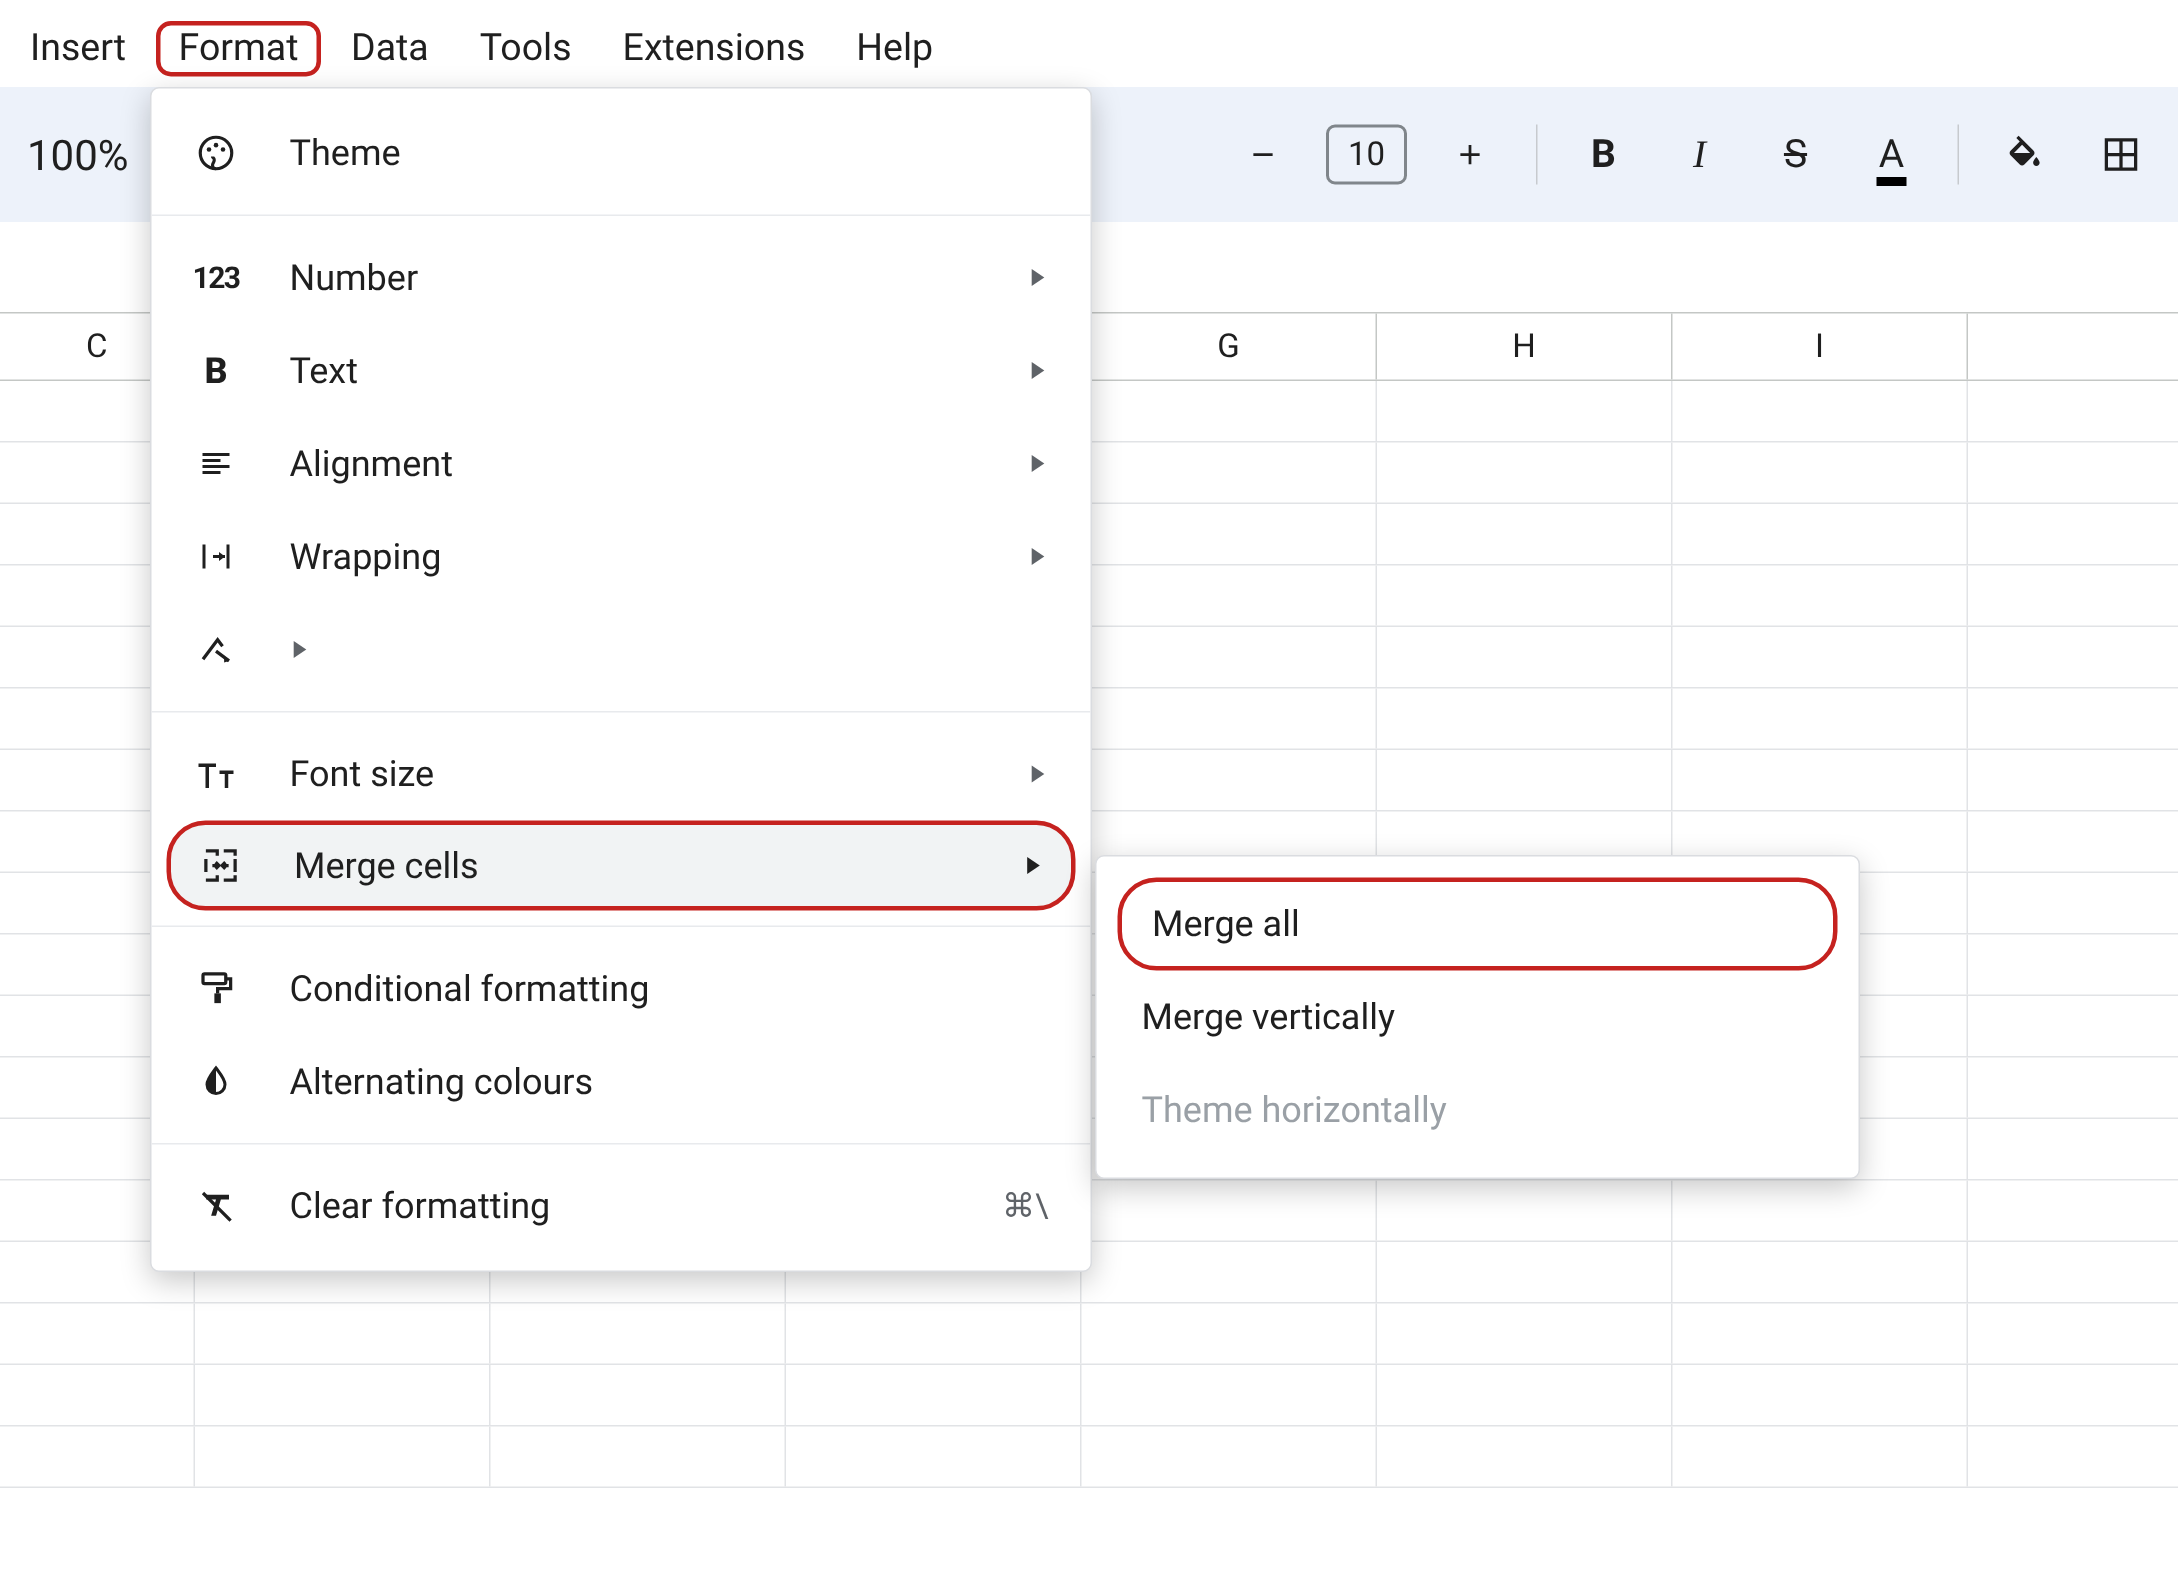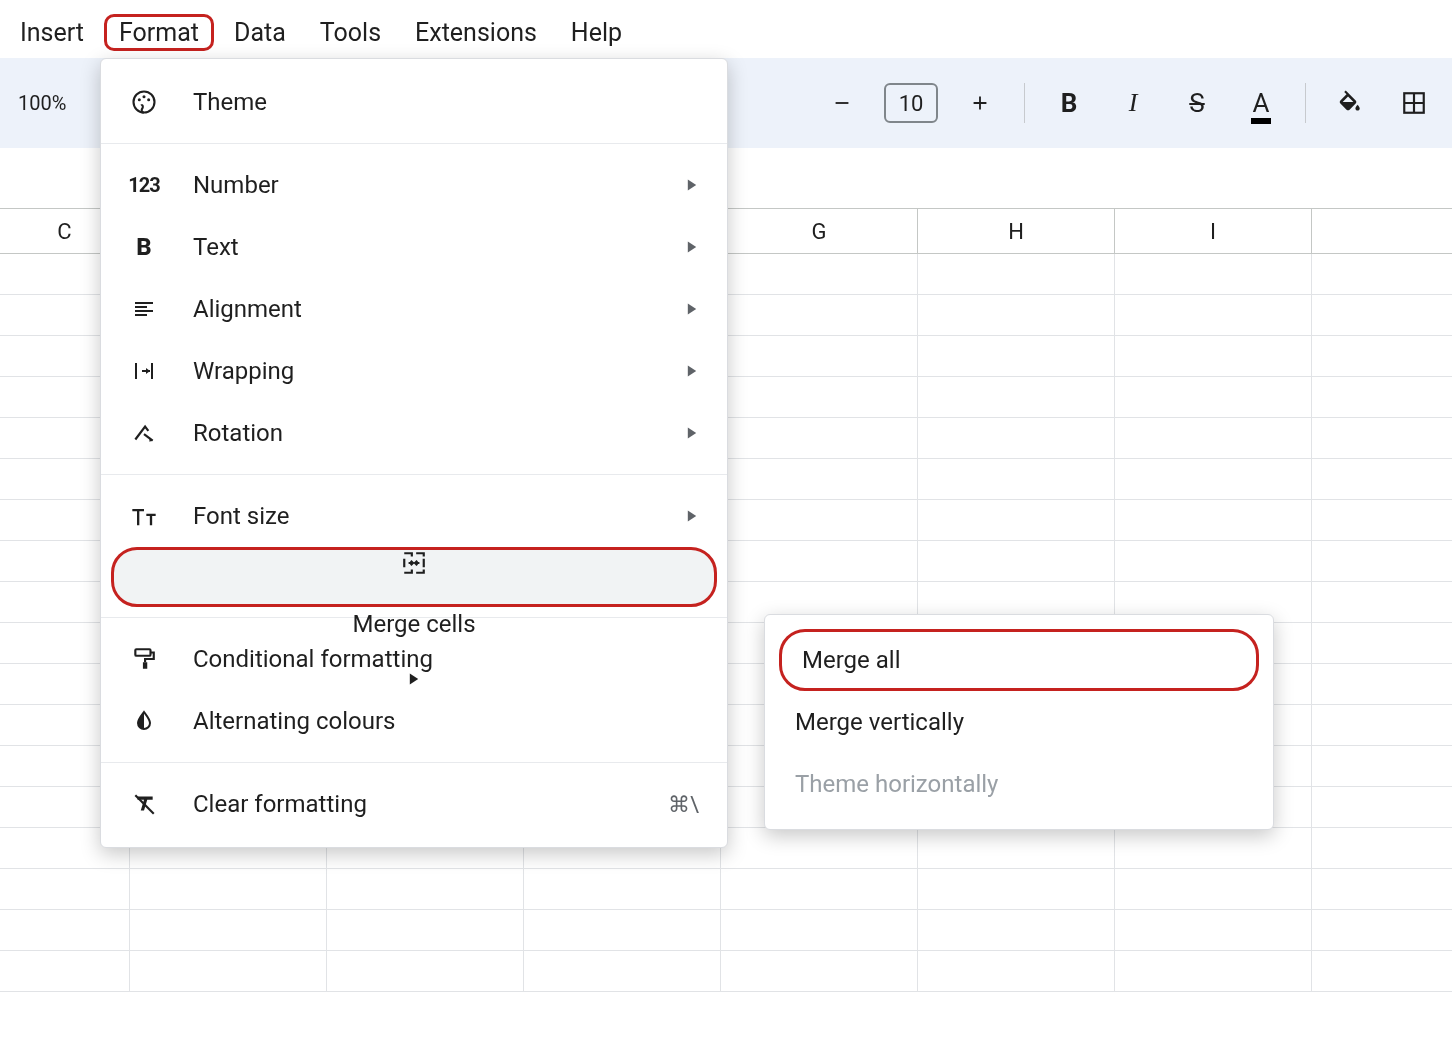--- a/index.html
+++ b/index.html
@@ -18,21 +18,21 @@
   body{margin:0;background:#fff;color:var(--text);font-size:22px;user-select:none;}
   .wrap{position:relative;width:1452px;height:1015px;overflow:hidden;}
 
   
   .menubar{position:absolute;top:8px;left:0;height:48px;display:flex;align-items:center;gap:6px;padding:0 6px;}
   .menubar .mitem{padding:6px 14px;border-radius:6px;color:#1f1f1f;font-size:25px;line-height:1;}
   .menubar .mitem.active{border:3px solid var(--highlight);border-radius:10px;padding:3px 12px;}
 
   
   .toolbar{position:absolute;top:58px;left:0;right:0;height:90px;background:var(--panel);display:flex;align-items:center;padding:0 18px;gap:24px;color:#1f1f1f;}
-  .tb-zoom{font-size:20px;}
+  .tb-zoom{font-size:28px;}
   .tb-spacer{flex:1;}
   .tb-sep{width:1px;height:40px;background:#c7cace;}
   .tb-btn{width:40px;height:40px;display:flex;align-items:center;justify-content:center;border-radius:6px;}
   .tb-btn svg{display:block;}
   .fs-box{display:flex;align-items:center;gap:22px;}
   .fs-val{width:54px;height:40px;border:2px solid #80868b;border-radius:6px;display:flex;align-items:center;justify-content:center;font-size:22px;}
   .bold-letter{font-weight:700;font-size:26px;}
   .italic-letter{font-style:italic;font-family:Georgia,serif;font-size:26px;}
   .strike-letter{text-decoration:line-through;font-size:26px;}
   .textcolor{position:relative;font-size:26px;}
@@ -44,31 +44,31 @@
   .colhdr .ch{flex:0 0 197px;border-right:1px solid var(--colhdr-brd);display:flex;align-items:center;justify-content:center;font-size:22px;color:#1f1f1f;}
   .colhdr .ch.first{flex:0 0 130px;border-left:none;}
   .cells{position:absolute;top:106px;left:0;right:0;bottom:0;}
   .row{height:41px;border-bottom:1px solid var(--grid);display:flex;}
   .row .cell{flex:0 0 197px;border-right:1px solid var(--grid);}
   .row .cell.first{flex:0 0 130px;}
 
   
   .menu{position:absolute;top:58px;left:100px;width:628px;background:#fff;border:1px solid var(--menu-border);border-radius:6px;box-shadow:0 6px 20px rgba(0,0,0,.22);padding:12px 0;}
   .menu .row-item{display:flex;align-items:center;height:62px;padding:0 28px;gap:34px;font-size:24px;color:#1f1f1f;position:relative;}
-  .menu .row-item.hov{background:var(--hover);flex-direction:column;}
+  .menu .row-item.hov{background:var(--hover);}
   .menu .row-item.box{border:3px solid var(--highlight);border-radius:26px;margin:0 10px;padding:0 18px;height:60px;}
   .menu hr{border:none;border-top:1.5px solid #e8eaed;margin:10px 0;}
   .menu .icon{width:30px;height:30px;display:flex;align-items:center;justify-content:center;}
   .menu .label{flex:1;}
   .menu .rhs{color:#5f6368;font-size:22px;display:flex;align-items:center;gap:2px;}
   .menu .sub{color:#5f6368;}
   .menu .sub svg{display:block;}
 
   
-  .submenu{position:absolute;top:570px;left:764px;width:510px;background:#fff;border:1px solid var(--menu-border);border-radius:6px;box-shadow:0 6px 20px rgba(0,0,0,.22);padding:14px 0;margin-top:44px;}
+  .submenu{position:absolute;top:570px;left:730px;width:510px;background:#fff;border:1px solid var(--menu-border);border-radius:6px;box-shadow:0 6px 20px rgba(0,0,0,.22);padding:14px 0;}
   .submenu .sitem{display:flex;align-items:center;height:62px;padding:17px 30px;font-size:24px;color:#1f1f1f;}
   .submenu .sitem.disabled{color:var(--disabled);}
   .submenu .sitem.box{border:3px solid var(--highlight);border-radius:26px;margin:0 14px;padding:0 20px;}
 
 </style>
 </head>
 <body>
 
 <div class="wrap">
 
@@ -366,21 +366,20 @@
         </span>
     </div>
     <div class="row-item">
       <span class="icon">
         <svg width="26" height="26" viewBox="0 0 24 24" fill="none" stroke="#1f1f1f" stroke-width="2">
             <path d="M4 18l9-12 3 4"></path>
             <path d="M12 13l8 6"></path>
             <path d="M17 16l3 3-3 1z" fill="#1f1f1f" stroke="none"></path>
           </svg>
       </span>
-      <span class="label">Rotation</span>
       <span class="sub">
           <svg width="14" height="14" viewBox="0 0 10 10">
             <path d="M2 1l6 4-6 4z" fill="#5f6368"></path>
           </svg>
         </span>
     </div>
     <hr>
     <div class="row-item">
       <span class="icon">
         <svg width="28" height="28" viewBox="0 0 24 24">

